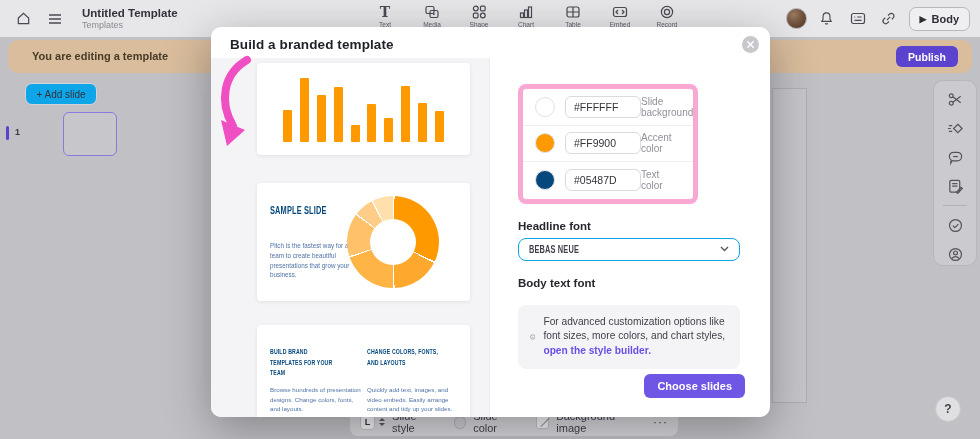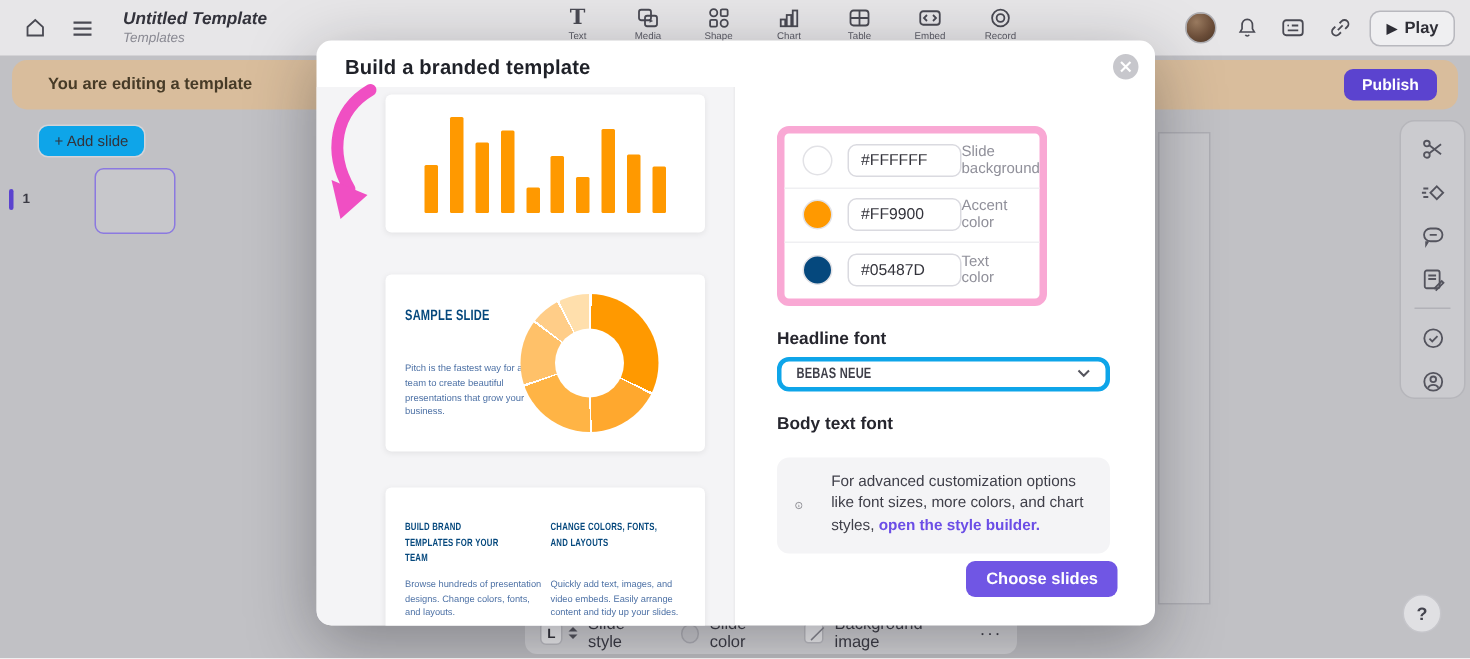--- a/index.html
+++ b/index.html
@@ -2,21 +2,21 @@
 <html><head>
 <meta charset="utf-8">
 <style>
   * { margin:0; padding:0; box-sizing:border-box; }
   html,body { width:980px; height:439px; }
   body { font-family:"Liberation Sans", sans-serif; }
   #screen { position:relative; width:980px; height:439px; background:#C1C1C5; overflow:hidden; }
 
   
   .topbar { position:absolute; left:0; top:0; width:980px; height:37px; background:#E7E6E8; }
-  .tb-left { position:absolute; left:12px; top:0; height:37px; display:flex; align-items:center; gap:10px;font-style:italic; }
+  .tb-left { position:absolute; left:12px; top:0; height:37px; display:flex; align-items:center; gap:10px; }
   .icon-btn { width:22px; height:22px; display:flex; align-items:center; justify-content:center; color:#4A4A53; cursor:pointer; }
   .doc-title { line-height:1.15; margin-left:6px; }
   .doc-title .t1 { font-size:11.5px; font-weight:bold; color:#33333C; }
   .doc-title .t2 { font-size:9px; color:#8A8A93; }
   .tb-tools { position:absolute; left:368px; top:3px; display:flex; gap:13px; }
   .tool { width:34px; display:flex; flex-direction:column; align-items:center; color:#4A4A53; cursor:pointer; }
   .tool .glyph { height:17px; display:flex; align-items:center; justify-content:center; }
   .tool .tlabel { font-size:6.5px; color:#5C5C66; margin-top:1px; }
   .serifT { font-family:"DejaVu Serif", serif; font-size:14px; font-weight:bold; color:#4A4A53; }
   .tb-right { position:absolute; right:10px; top:0; height:37px; display:flex; align-items:center; gap:9px; }
@@ -77,25 +77,25 @@
   .pink-arrow { position:absolute; left:2px; top:-4px; }
 
   .right-col { position:absolute; left:307px; top:57px; width:222px; }
   .colors-card { width:180px; border:5px solid #f9a8d4; border-radius:8px; background:#fff; }
   .color-row { height:36.5px; display:flex; align-items:center; padding:0 12px; border-bottom:1px solid #EFEFF2; }
   .color-row:last-child { border-bottom:none; }
   .swatch { width:20px; height:20px; border-radius:50%; border:1px solid #E2E2E6; flex:none; }
   .hex-input { width:76px; height:22px; margin-left:10px; border:1px solid #DADAE0; border-radius:6px; font-size:10.5px; color:#33333B; padding:0 8px; font-family:"Liberation Sans", sans-serif; background:#fff; }
   .row-label { margin-left:auto; font-size:10px; color:#90909A; }
   .field-label { font-size:11.5px; font-weight:bold; color:#26262E; margin:16px 0 6px 0; }
-  .select { width:222px; height:23px; border:3px solid #0ea5e9; border-radius:8px; background:#fff; display:flex; align-items:center; padding:0 10px; cursor:pointer; }
+  .select { width:222px; height:23px; border:1px solid #0ea5e9; border-radius:8px; background:#fff; display:flex; align-items:center; padding:0 10px; cursor:pointer; }
   .select .val { font-size:11px; color:#3F3F49; }
   .select .val.bebas { font-size:10px; }
   .select .chev { margin-left:auto; color:#55555E; }
-  .info-box { margin-top:16px; width:222px; background:#F4F4F6; border-radius:8px; display:flex; align-items:center; gap:19px; padding:10px 12px; }
+  .info-box { margin-top:16px; width:222px; background:#F4F4F6; border-radius:8px; display:flex; align-items:center; gap:8px; padding:10px 12px; }
   .info-text { font-size:10.2px; line-height:1.45; color:#3F3F49; }
   .info-text a { color:#6B4EE6; font-weight:bold; text-decoration:none; cursor:pointer; }
   .choose-btn { position:absolute; right:25px; top:347px; height:24px; padding:0 13px; background:#7056E4; border-radius:6px; color:#fff; font-size:11px; font-weight:bold; display:flex; align-items:center; cursor:pointer; }
 
   svg { display:block; }
 </style>
 </head>
 <body>
 
 <div id="screen">
@@ -200,21 +200,21 @@
       </div>
       <div class="icon-btn">
         <svg width="15" height="15" viewBox="0 0 16 16" fill="none" stroke="currentColor" stroke-width="1.3">
             <path d="M6.3 9.7 L9.7 6.3"></path>
             <path d="M7.5 4.8 L9 3.3 a2.8 2.8 0 0 1 4 4 L11.5 8.8"></path>
             <path d="M8.5 11.2 L7 12.7 a2.8 2.8 0 0 1 -4 -4 L4.5 7.2"></path>
           </svg>
       </div>
       <div class="play-btn">
         <span class="play-tri">▶</span>
-        <span>Play</span>
+        <span>Body</span>
       </div>
     </div>
   </div>
 
   <div class="banner">
     <div class="banner-text">You are editing a template</div>
     <div class="publish-btn">Publish</div>
   </div>
 
   <div class="add-slide">+ Add slide</div>

